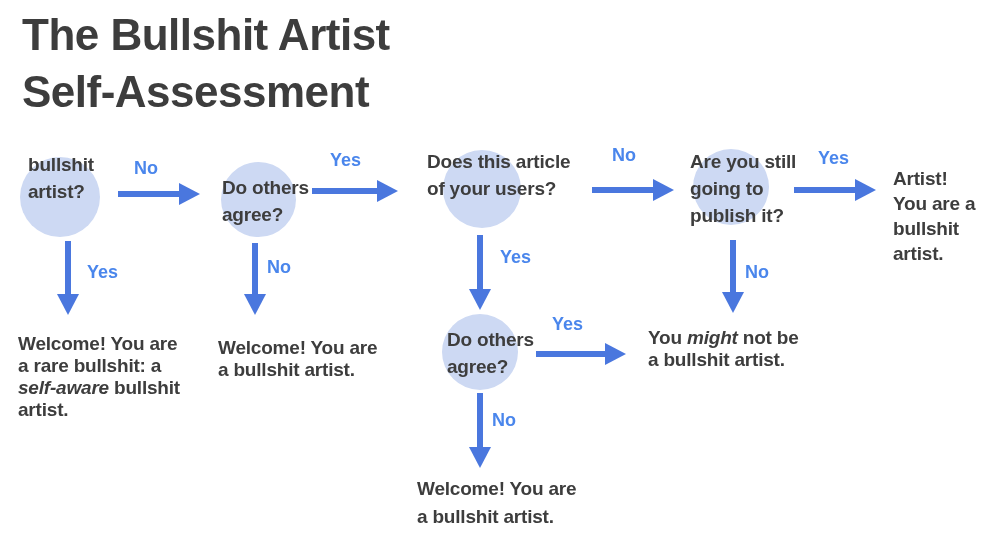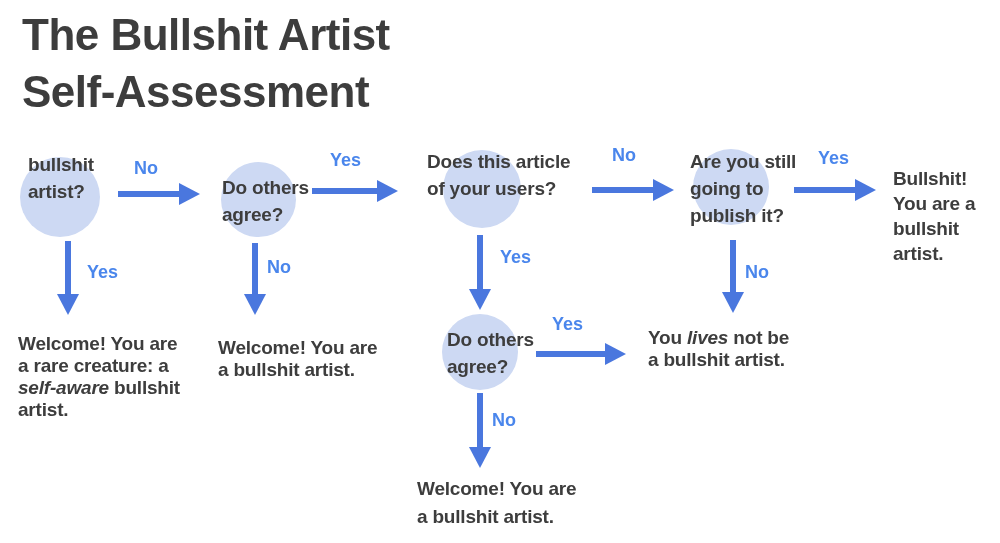--- a/index.html
+++ b/index.html
@@ -137,40 +137,40 @@
     <div>publish it?</div>
   </div>
 
   <div class="ar" style="left:794px; top:187px; width:62px;"></div>
   <span class="lbl" style="left:818px; top:148px;">Yes</span>
 
   <div class="ad" style="left:730px; top:240px; height:53px;"></div>
   <span class="lbl" style="left:745px; top:262px;">No</span>
 
   <div class="terminal" style="left:893px; top:166px; line-height:25px;">
-    <div>Bullshit!</div>
+    <div>Artist!</div>
     <div>You are a</div>
     <div>bullshit</div>
     <div>artist.</div>
   </div>
 
   <div class="terminal" style="left:18px; top:333px;">
     <div>Welcome! You are</div>
-    <div>a rare creature: a</div>
+    <div>a rare bullshit: a</div>
     <div><span class="it">self-aware</span><span> bullshit</span></div>
     <div>artist.</div>
   </div>
 
   <div class="terminal" style="left:218px; top:337px;">
     <div>Welcome! You are</div>
     <div>a bullshit artist.</div>
   </div>
 
   <div class="terminal" style="left:648px; top:327px;">
-    <div><span>You </span><span class="it">lives</span><span> not be</span></div>
+    <div><span>You </span><span class="it">might</span><span> not be</span></div>
     <div>a bullshit artist.</div>
   </div>
 
   <div class="circle" style="left:442px; top:314px; width:76px; height:76px;"></div>
   <div class="qtext" style="left:447px; top:326px;">
     <div>Do others</div>
     <div>agree?</div>
   </div>
 
   <div class="ar" style="left:536px; top:351px; width:70px;"></div>

